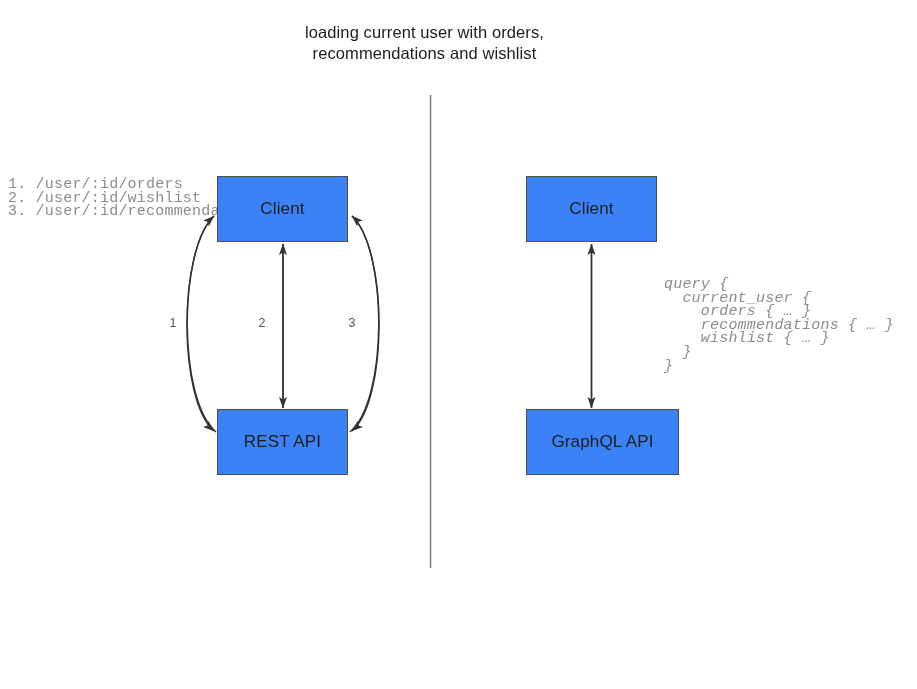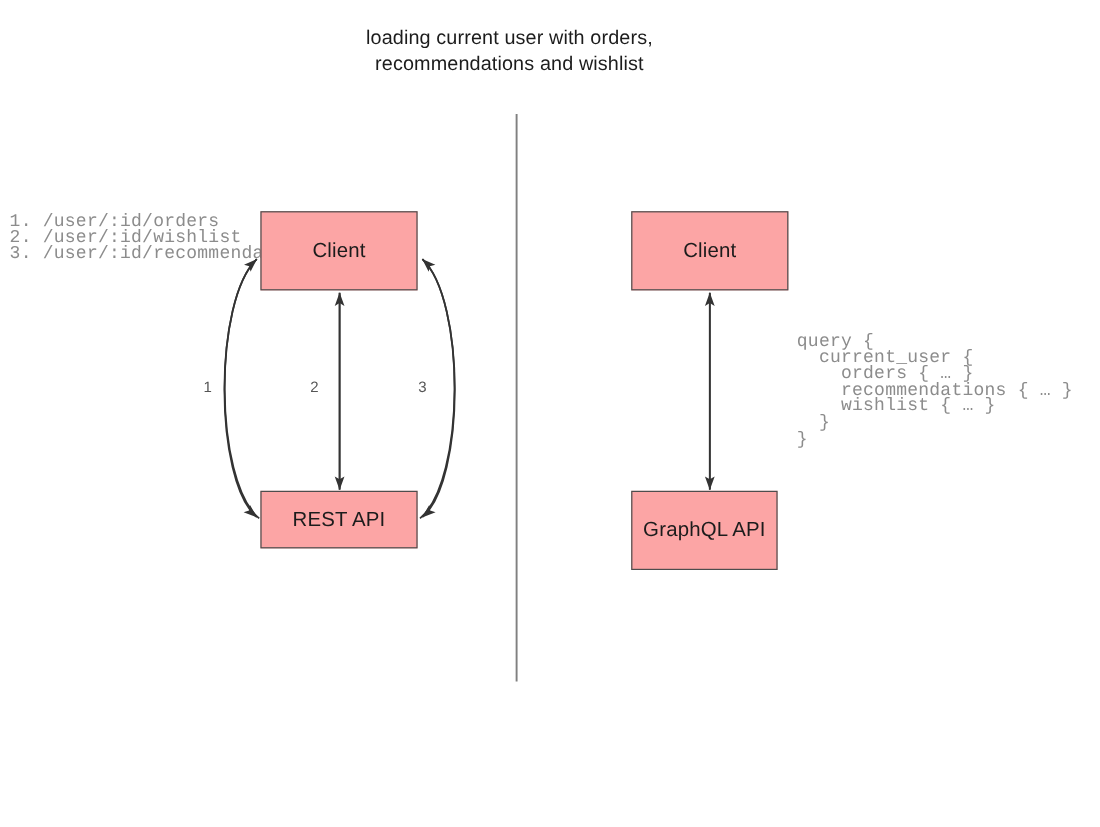--- a/index.html
+++ b/index.html
@@ -33,45 +33,45 @@
     font-size: 16.5px;
     line-height: 21px;
     color: #1c1c1c;
     white-space: pre-line;
     letter-spacing: 0.1px;
   }
 
   
   .node {
     box-sizing: border-box;
-    background: #fca5a5;
+    background: #3b82f6;
     border: 1.4px solid #4d4d4d;
     display: flex;
     align-items: center;
     justify-content: center;
     font-size: 17px;
     color: #1c1c1c;
     letter-spacing: 0.15px;
   }
   #node-client-rest   { left: 217px; top: 176px; width: 131px; height: 66px; }
-  #node-rest-api      { left: 217px; top: 409px; width: 131px; height: 48px; }
+  #node-rest-api      { left: 217px; top: 409px; width: 131px; height: 66px; }
   #node-client-gql    { left: 526px; top: 176px; width: 131px; height: 66px; }
-  #node-graphql-api   { left: 526px; top: 409px; width: 122px; height: 66px; }
+  #node-graphql-api   { left: 526px; top: 409px; width: 153px; height: 66px; }
 
   
   .code-block {
     font-family: "Liberation Mono", "DejaVu Sans Mono", monospace;
     font-size: 15px;
     line-height: 13.6px;
     color: #8c8c8c;
     white-space: pre;
     letter-spacing: 0.2px;
   }
   #rest-endpoints-list { left: 8px;   top: 178px; }
-  #graphql-query-block { left: 664px; top: 278px; }
+  #graphql-query-block { left: 664px; top: 278px; font-style: italic; }
 
   
   .edge-label {
     font-size: 12.5px;
     color: #555555;
     text-align: center;
     width: 16px;
   }
   #edge-label-1 { left: 165px; top: 316px; }
   #edge-label-2 { left: 254px; top: 316px; }

